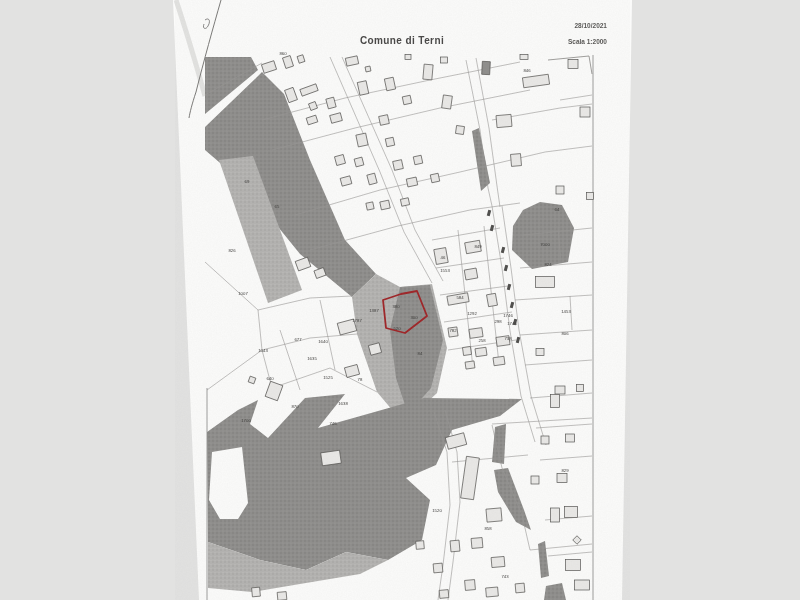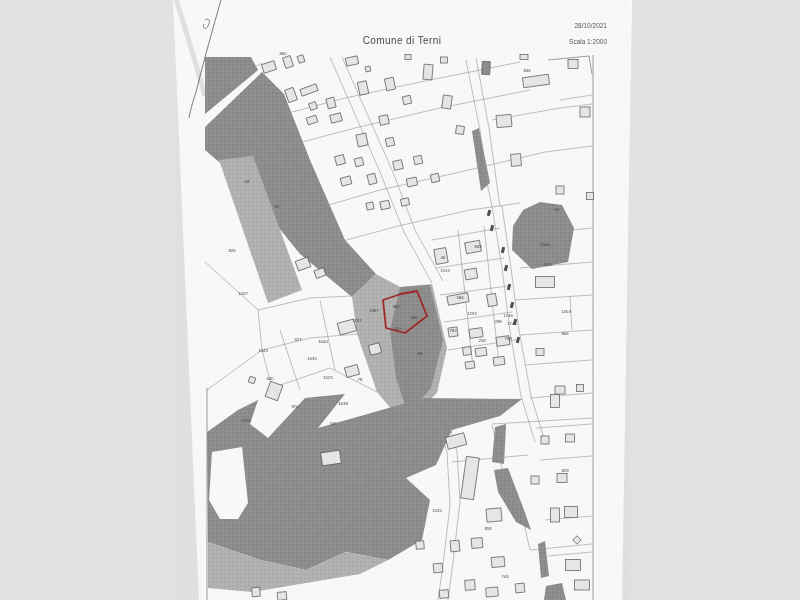--- a/index.html
+++ b/index.html
@@ -4,21 +4,21 @@
 <style>
   html,body{margin:0;padding:0;}
   body{
     width:800px;height:600px;overflow:hidden;
     font-family:"Liberation Sans", sans-serif;
     background:#e2e2e1;
     position:relative;
   }
   .stage{position:absolute;left:0;top:0;width:800px;height:600px;}
   svg{position:absolute;left:0;top:0;}
-  .hdr{position:absolute;color:#3d3c3a;}
+  .hdr{position:absolute;color:#3d3c3a;font-weight:bold;}
   .hdr-title{
     left:302px;top:35px;width:200px;text-align:center;
     font-size:10px;letter-spacing:.4px;color:#4a4948;
   }
   .hdr-meta{
     left:517px;width:90px;text-align:right;
     font-size:6.5px;color:#5a5957;
   }
   .hdr-date{top:22px;}
   .hdr-scale{top:38px;}

